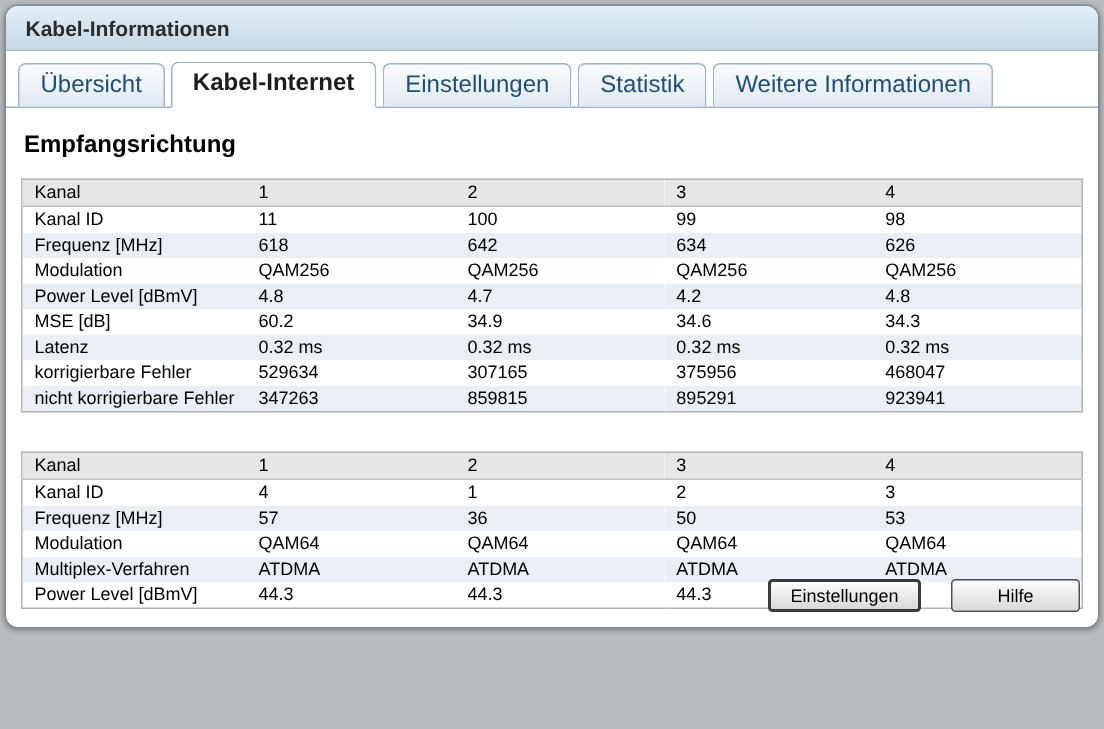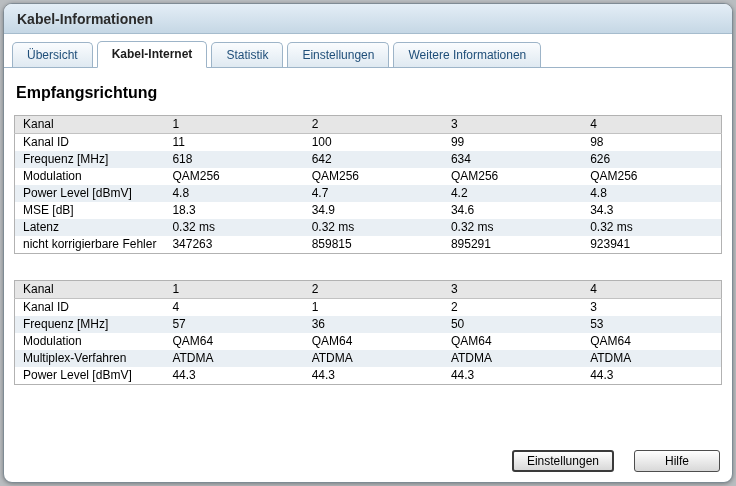--- a/index.html
+++ b/index.html
@@ -4,21 +4,21 @@
 <style>
   * { box-sizing: border-box; }
   html, body {
     margin: 0; padding: 0;
     width: 736px; height: 486px;
     background: #b9bdc0;
     font-family: "Liberation Sans", sans-serif;
   }
   .window {
     position: relative;
-    width: 730px; height: 480px;
+    width: 730px; height: 416px;
     margin: 3px auto;
     background: #fff;
     border: 1px solid #7f8b94;
     border-radius: 9px;
     overflow: hidden;
     box-shadow: 0 1px 4px rgba(0,0,0,.35);
   }
   .titlebar {
     height: 30px;
     background: linear-gradient(#e4eef6, #c5d7e5);
@@ -30,21 +30,21 @@
   .tabbar {
     display: flex; align-items: flex-end; gap: 4px;
     padding: 7px 8px 0;
     border-bottom: 1px solid #9db4c8;
     background: #fff;
   }
   .tab {
     border: 1px solid #9db4c8; border-bottom: none;
     border-radius: 5px 5px 0 0;
     padding: 5px 14px;
-    font-size: 12px; color: #1f4e79;
+    font-size: 16px; color: #1f4e79;
     background: linear-gradient(#fafcfe, #dfe9f1);
     cursor: pointer; white-space: nowrap;
   }
   .tab.active {
     background: #fff;
     font-weight: bold; color: #1c1c1c;
     position: relative; z-index: 2;
     margin-bottom: -1px;
     border-bottom: 1px solid #fff;
     padding-bottom: 6px;
@@ -93,22 +93,22 @@
 <body>
 
 <div class="window">
   <div class="titlebar">
     <span>Kabel-Informationen</span>
   </div>
 
   <div class="tabbar" id="tabbar">
       <div class="tab">Übersicht</div>
       <div class="tab active">Kabel-Internet</div>
+      <div class="tab">Einstellungen</div>
       <div class="tab">Statistik</div>
-      <div class="tab">Einstellungen</div>
       <div class="tab">Weitere Informationen</div>
     </div>
 
   <div class="content" id="content">
       <div class="section-heading">Empfangsrichtung</div>
       <table>
         <colgroup>
           <col style="width: 21.2%;">
           <col style="width: 19.7%;">
           <col style="width: 19.7%;">
@@ -148,31 +148,38 @@
           </tr>
           <tr>
             <td>Power Level [dBmV]</td>
             <td>4.8</td>
             <td>4.7</td>
             <td>4.2</td>
             <td>4.8</td>
           </tr>
           <tr>
             <td>MSE [dB]</td>
-            <td>18.3</td>
+            <td>60.2</td>
             <td>34.9</td>
             <td>34.6</td>
             <td>34.3</td>
           </tr>
           <tr>
             <td>Latenz</td>
             <td>0.32 ms</td>
             <td>0.32 ms</td>
             <td>0.32 ms</td>
             <td>0.32 ms</td>
+          </tr>
+          <tr>
+            <td>korrigierbare Fehler</td>
+            <td>529634</td>
+            <td>307165</td>
+            <td>375956</td>
+            <td>468047</td>
           </tr>
           <tr>
             <td>nicht korrigierbare Fehler</td>
             <td>347263</td>
             <td>859815</td>
             <td>895291</td>
             <td>923941</td>
           </tr>
         </tbody>
       </table>

